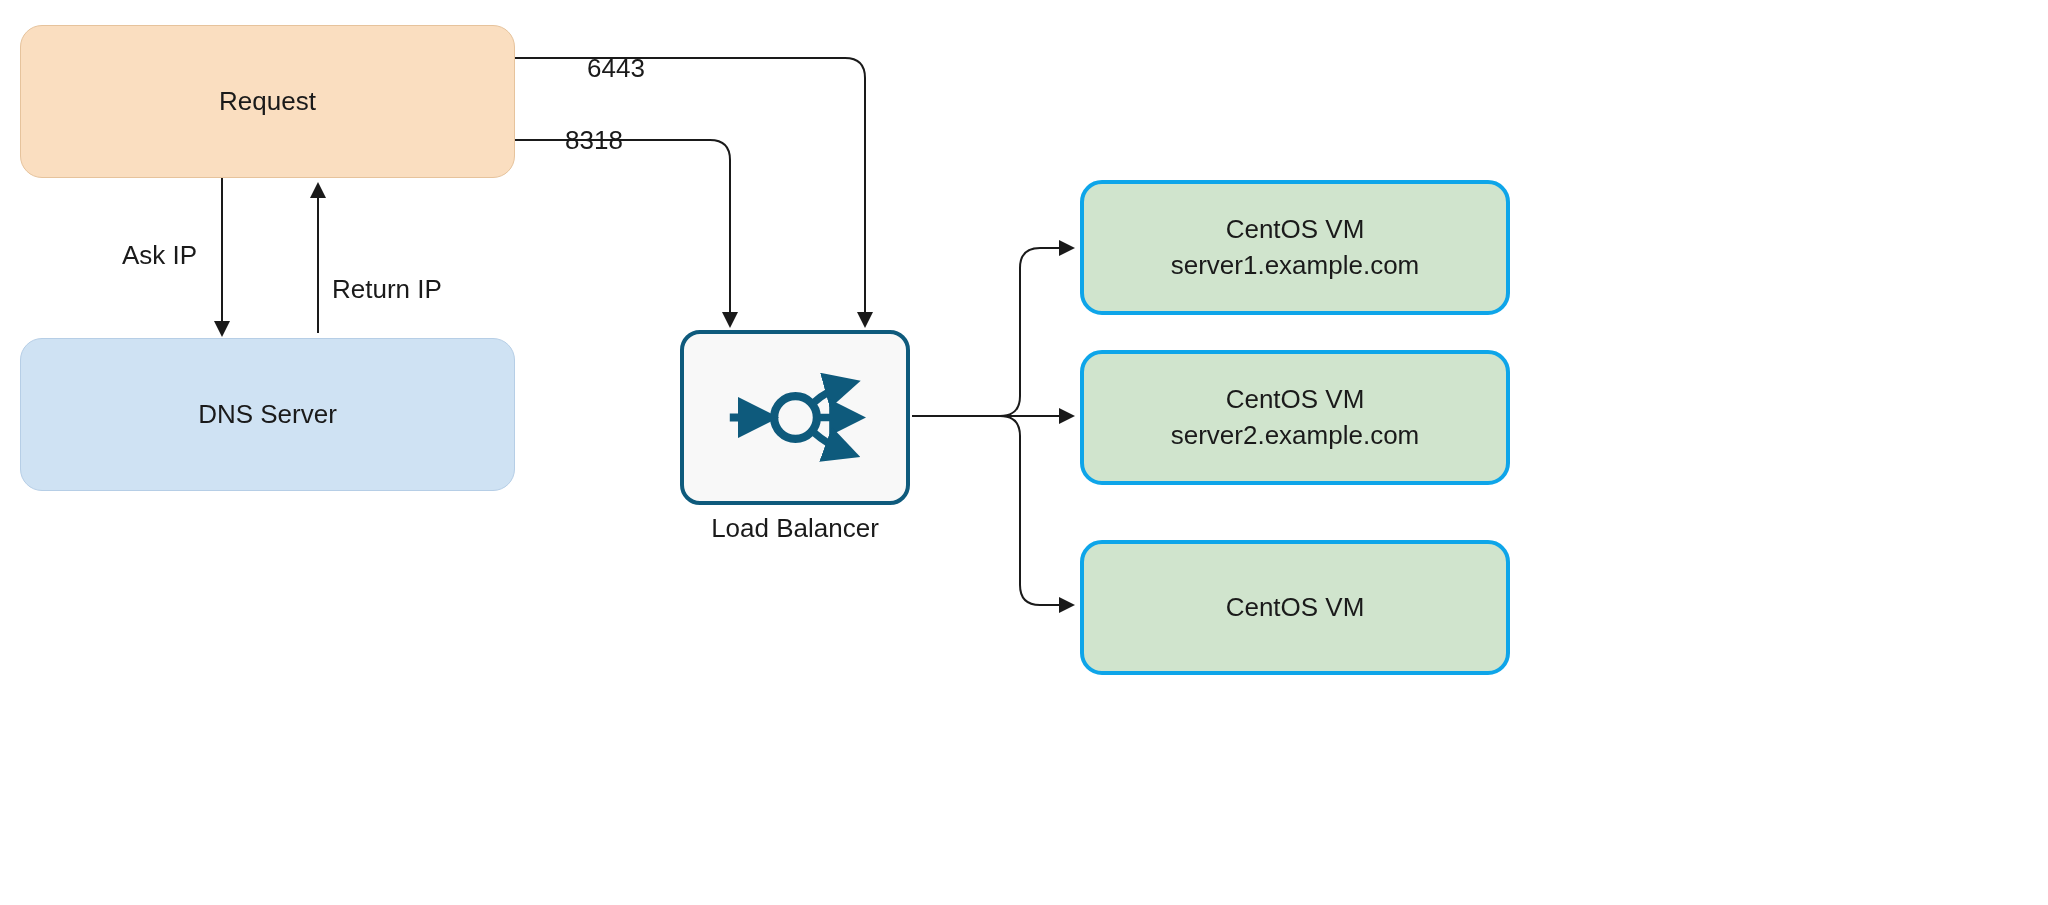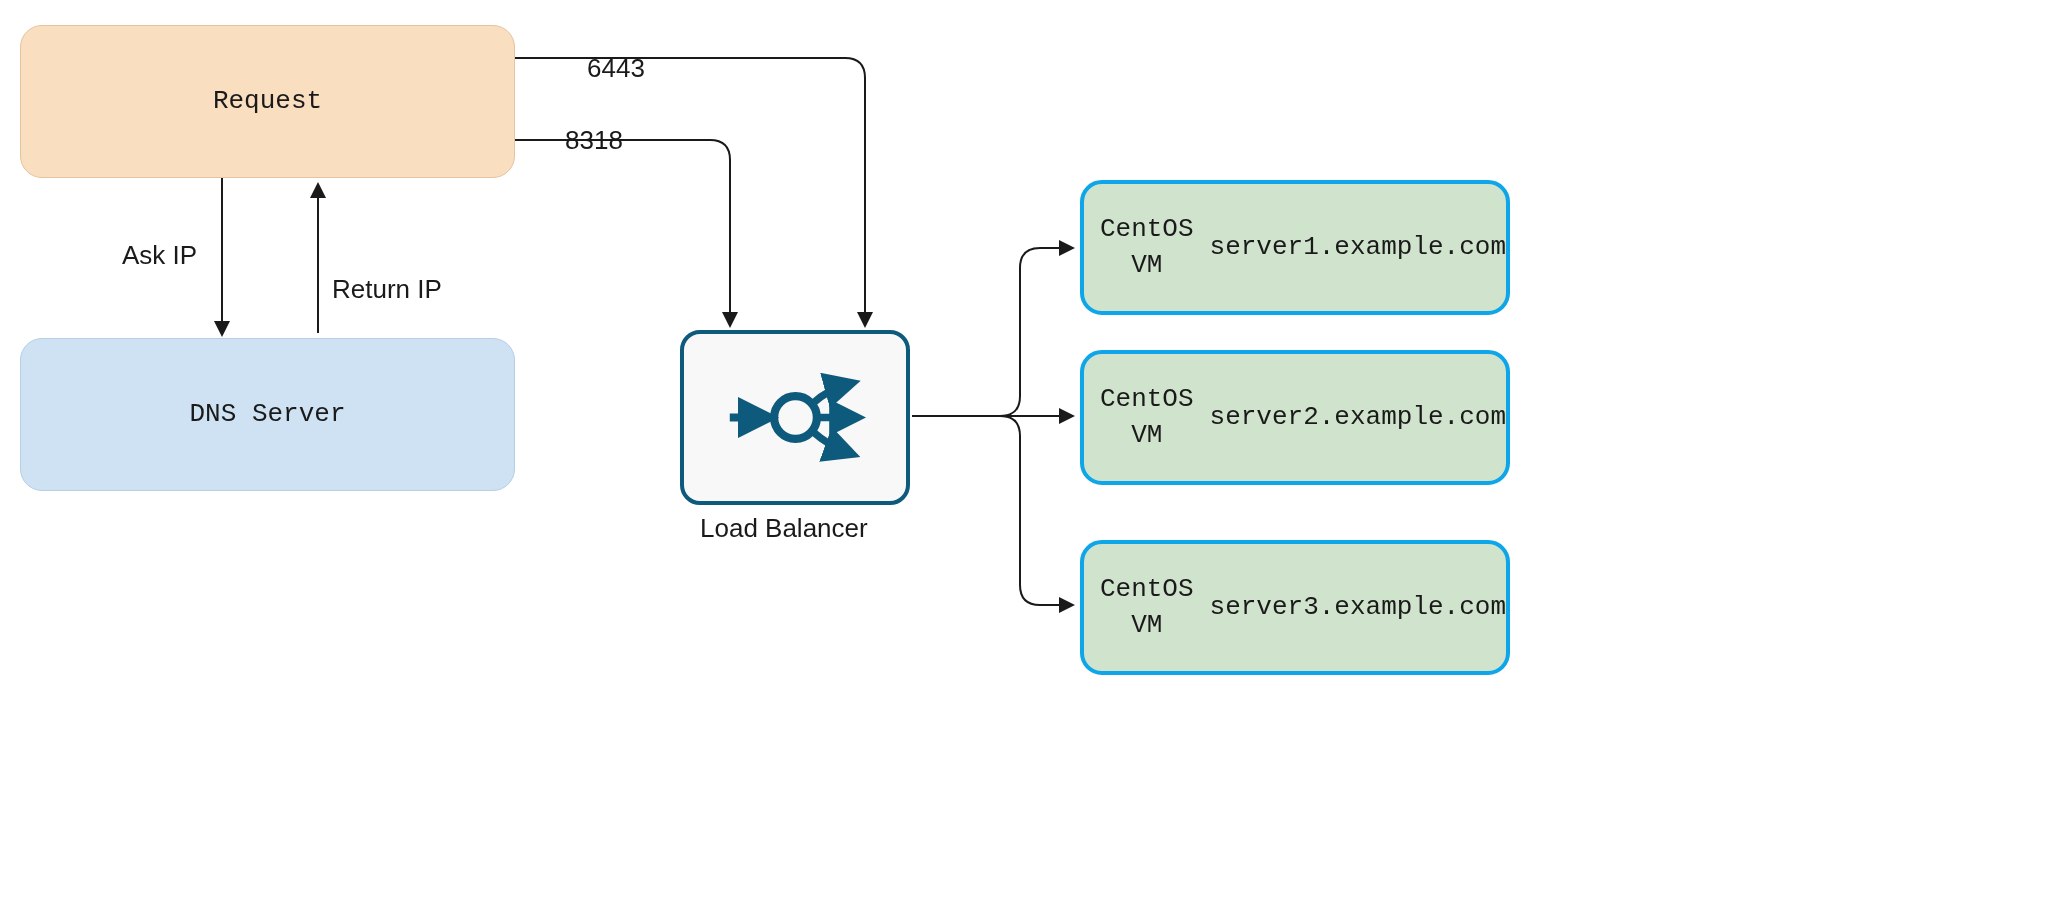--- a/index.html
+++ b/index.html
@@ -14,27 +14,26 @@
   }
   .stage {
     position: relative;
     width: 2048px;
     height: 905px;
   }
   .box {
     position: absolute;
     border-radius: 22px;
     display: flex;
-    flex-direction: row;
+    flex-direction: column;
     align-items: center;
     justify-content: center;
     text-align: center;
     line-height: 1.35;
     box-sizing: border-box;
-    font-family: Liberation Mono, monospace;
   }
   .request-box {
     background: #fadec0;
     border: 1px solid #e6c39c;
   }
   .dns-box {
     background: #cfe2f3;
     border: 1px solid #b6cee6;
     text-align: center;
   }
@@ -109,28 +108,27 @@
 
       <line x1="20" y1="70" x2="60" y2="70" stroke="#0e5a7c" stroke-width="10" marker-end="url(#lbarrow)"></line>
 
       <circle cx="100" cy="70" r="26" fill="none" stroke="#0e5a7c" stroke-width="10"></circle>
 
       <path d="M122 52 Q140 36 162 30" stroke="#0e5a7c" stroke-width="9" fill="none" marker-end="url(#lbarrow)"></path>
       <path d="M128 70 Q148 70 168 70" stroke="#0e5a7c" stroke-width="9" fill="none" marker-end="url(#lbarrow)"></path>
       <path d="M122 88 Q140 104 162 112" stroke="#0e5a7c" stroke-width="9" fill="none" marker-end="url(#lbarrow)"></path>
     </svg>
   </div>
-  <div class="label" style="left:700px; top:513px; width:190px; ">Load Balancer</div>
+  <div class="label" style="left:700px; top:513px; width:190px; text-align:center;">Load Balancer</div>
 
   <div class="box vm-box" style="left:1080px; top:180px; width:430px; height:135px;">
     <div>CentOS VM</div>
     <div>server1.example.com</div>
   </div>
   <div class="box vm-box" style="left:1080px; top:350px; width:430px; height:135px;">
     <div>CentOS VM</div>
     <div>server2.example.com</div>
   </div>
   <div class="box vm-box" style="left:1080px; top:540px; width:430px; height:135px;">
     <div>CentOS VM</div>
-    <div>server3.example.com</div>
   </div>
 
 </div>
 
 </body></html>

